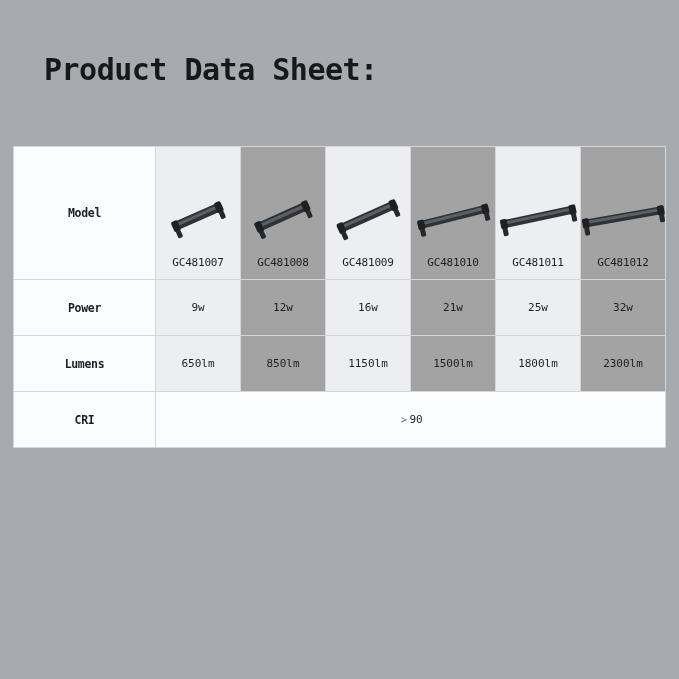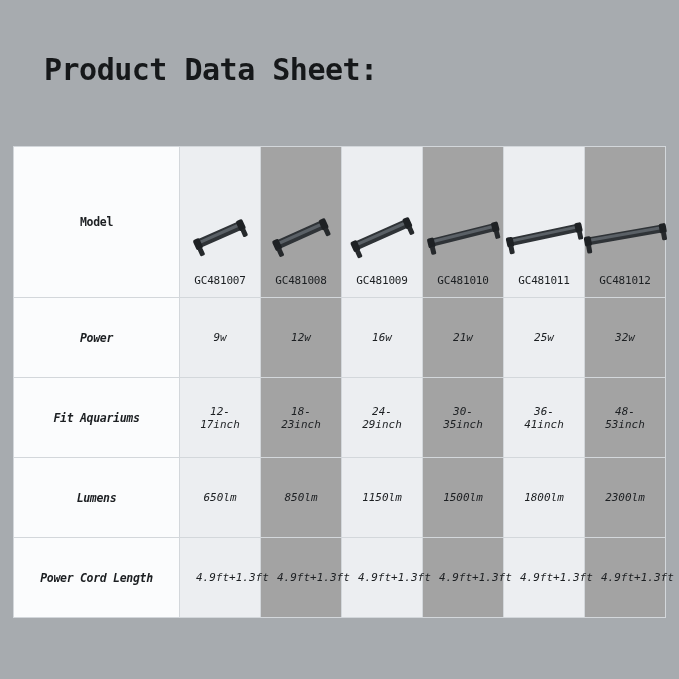--- a/index.html
+++ b/index.html
@@ -41,21 +41,21 @@
     width: 653px;
     table-layout: fixed;
     background: #f3f5f7;
     font-size: 11px;
     color: #1c1f22;
   }
   table.spec td {
     border: 1px solid #d3d7db;
     text-align: center;
     vertical-align: middle;
-    padding: 16px;
+    padding: 4px;
     font-family: "DejaVu Sans Mono", monospace;
   }
   .label-cell {
     background: #fbfcfd;
     font-weight: bold;
     font-size: 11.5px;
     width: 133px;
     letter-spacing: -0.3px;
   }
   .val-cell {
@@ -67,21 +67,20 @@
   }
   .row-model td {
     height: 118px;
   }
   .row-model .val-cell {
     vertical-align: bottom;
     padding-bottom: 10px;
   }
   .row-std td {
     height: 47px;
-    font-style: italic;
   }
   .model-box {
     display: flex;
     flex-direction: column;
     align-items: center;
     justify-content: flex-end;
     height: 100%;
     text-align: right;
   }
   .lamp {
@@ -224,49 +223,35 @@
         <tr class="row-std">
           <td class="label-cell">Power</td>
           <td class="val-cell">9w</td>
           <td class="val-cell alt">12w</td>
           <td class="val-cell">16w</td>
           <td class="val-cell alt">21w</td>
           <td class="val-cell">25w</td>
           <td class="val-cell alt">32w</td>
         </tr>
 
-        <tr class="row-std">
-          <td class="label-cell">Fit Aquariums</td>
-          <td class="val-cell">12-17inch</td>
-          <td class="val-cell alt">18-23inch</td>
-          <td class="val-cell">24-29inch</td>
-          <td class="val-cell alt">30-35inch</td>
-          <td class="val-cell">36-41inch</td>
-          <td class="val-cell alt">48-53inch</td>
-        </tr>
 
 
         <tr class="row-std">
           <td class="label-cell">Lumens</td>
           <td class="val-cell">650lm</td>
           <td class="val-cell alt">850lm</td>
           <td class="val-cell">1150lm</td>
           <td class="val-cell alt">1500lm</td>
           <td class="val-cell">1800lm</td>
           <td class="val-cell alt">2300lm</td>
         </tr>
 
-
-
         <tr class="row-std">
-          <td class="label-cell">Power Cord Length</td>
-          <td class="val-cell">4.9ft+1.3ft</td>
-          <td class="val-cell alt">4.9ft+1.3ft</td>
-          <td class="val-cell">4.9ft+1.3ft</td>
-          <td class="val-cell alt">4.9ft+1.3ft</td>
-          <td class="val-cell">4.9ft+1.3ft</td>
-          <td class="val-cell alt">4.9ft+1.3ft</td>
-        </tr>
+          <td class="label-cell">CRI</td>
+          <td class="wide-cell cri-val" colspan="6">＞90</td>
+        </tr>
+
+
       </tbody>
     </table>
   </div>
 
 </div>
 
 </body></html>

